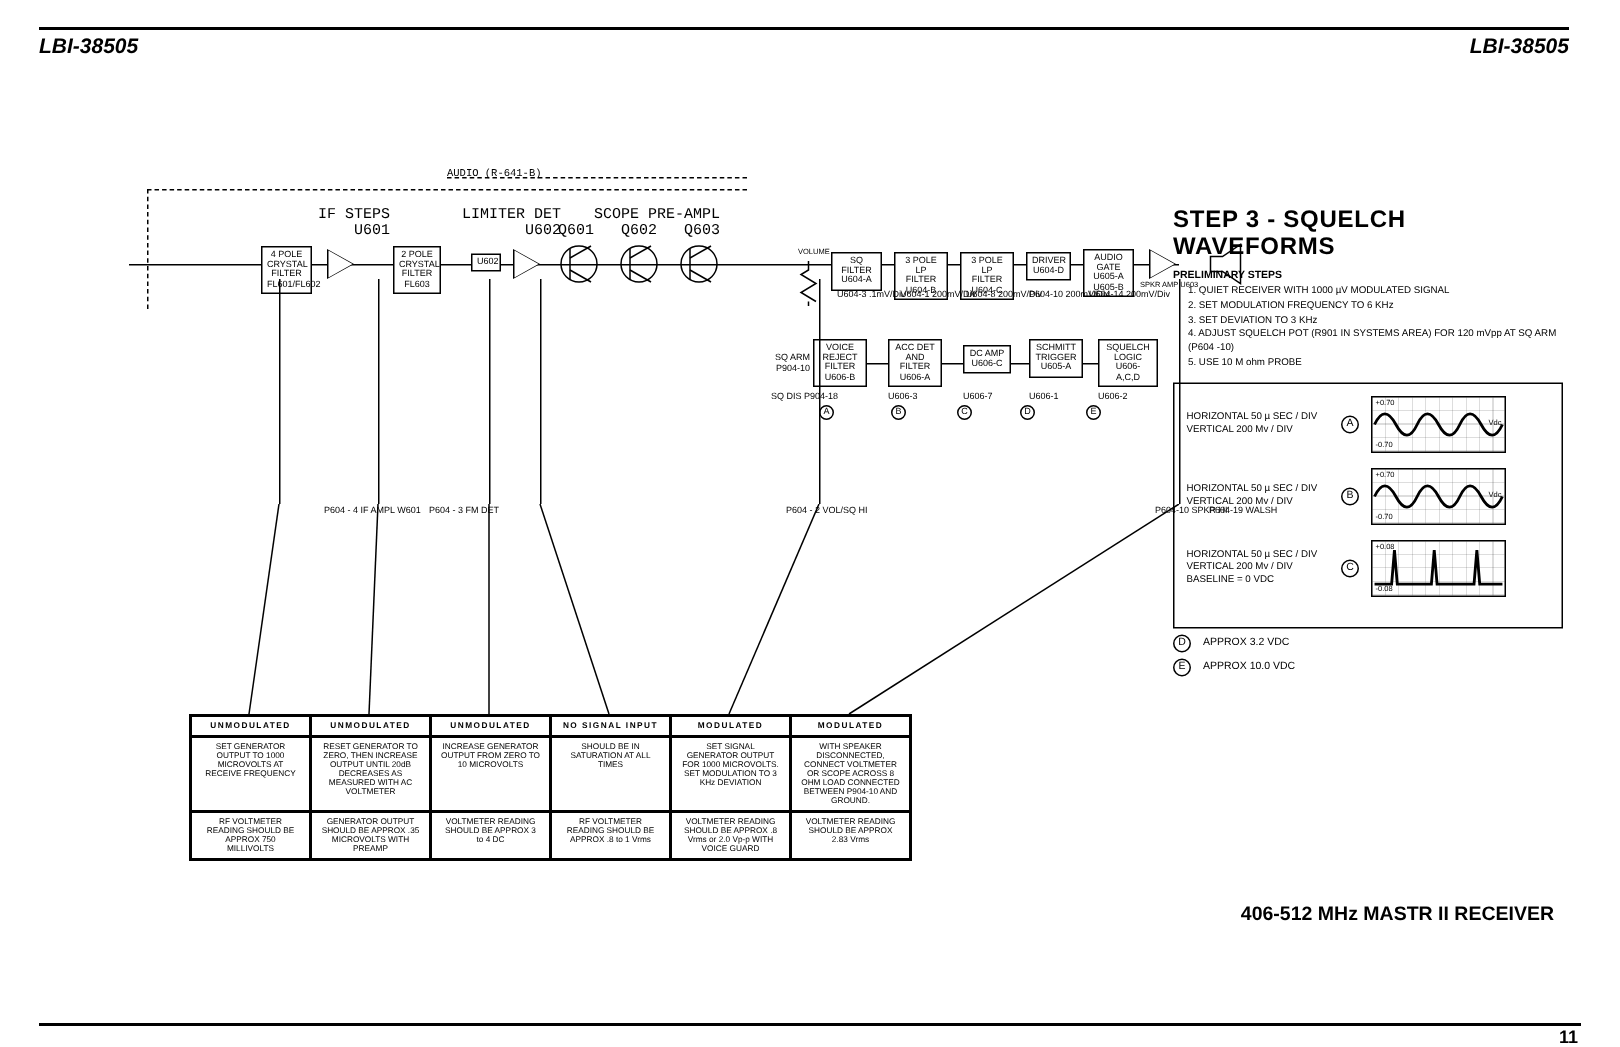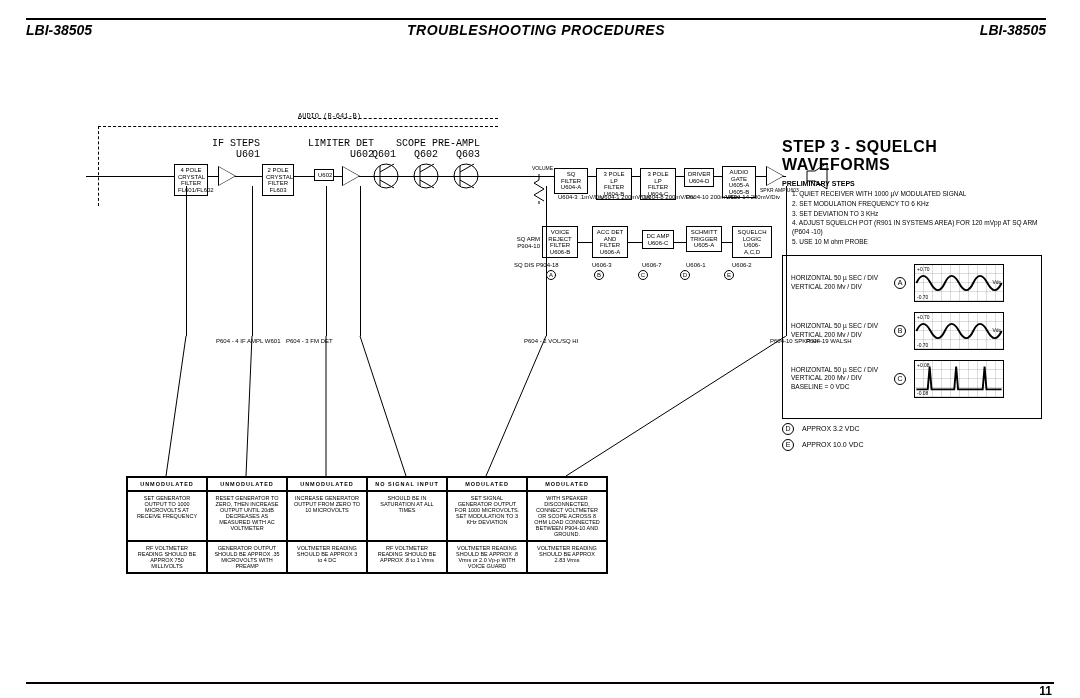--- a/index.html
+++ b/index.html
@@ -60,21 +60,20 @@
   .small-circ { width:10px;height:10px;border:1px solid #000;border-radius:50%;display:inline-flex;align-items:center;justify-content:center;font-size:6px;position:absolute;background:#fff;}
 </style>
 </head>
 <body>
 
 <div class="page">
 
   <div class="hdr-line"></div>
   <div class="hdr">
     <span class="doc">LBI-38505</span>
-    <span class="title">TROUBLESHOOTING PROCEDURES</span>
     <span class="doc">LBI-38505</span>
   </div>
 
   <div class="body">
 
     <div class="block-lbl" style="left:186px;top:82px;">
       <span>IF STEPS</span><br>
       <span>U601</span>
     </div>
     <div class="block-lbl" style="left:282px;top:82px;">
@@ -283,17 +282,18 @@
       <div class="de-row">
         <div class="circ">D</div>
         <span>APPROX 3.2 VDC</span>
       </div>
       <div class="de-row">
         <div class="circ">E</div>
         <span>APPROX 10.0 VDC</span>
       </div>
     </div>
 
+    <div class="subtitle">406-512 MHz MASTR II RECEIVER</div>
   </div>
 
   <div class="ftr-line"></div>
   <div class="pgnum">11</div>
 </div>
 
 </body></html>

